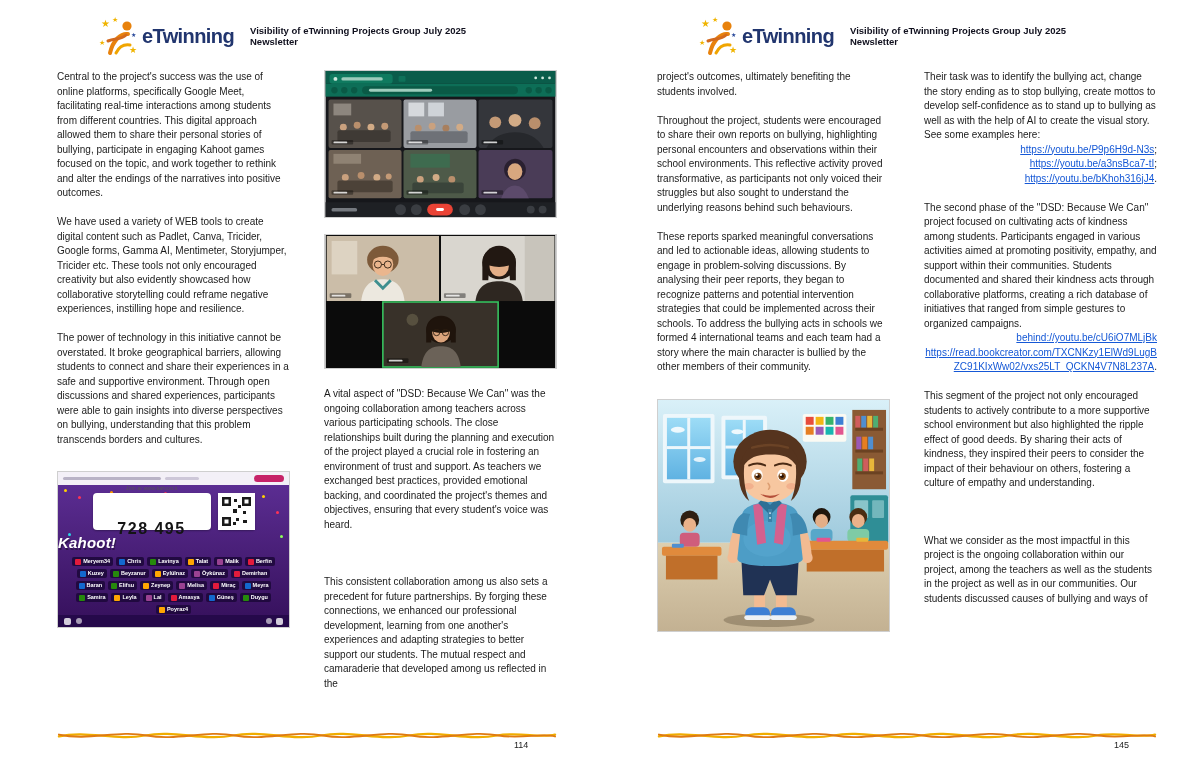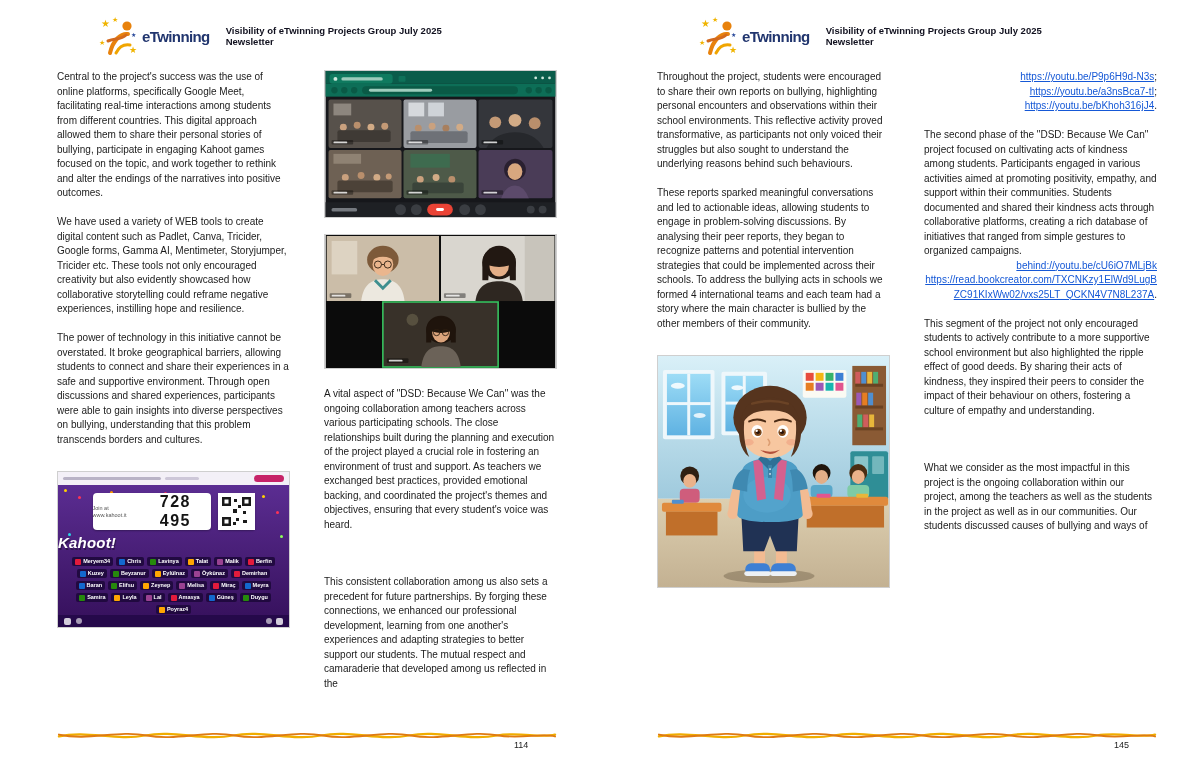--- a/index.html
+++ b/index.html
@@ -3,21 +3,21 @@
 <meta charset="utf-8">
 <title>Newsletter Spread</title>
 <style>
   html,body{margin:0;padding:0;background:#fff;}
   .spread{position:relative;width:1200px;height:776px;background:#fff;overflow:hidden;
           font-family:"Liberation Sans",sans-serif;color:#1a1a1a;}
   .page{position:absolute;top:0;width:600px;height:776px;background:#fff;}
   .page-header{position:absolute;top:10px;left:98px;height:52px;display:flex;align-items:center;}
   .logo{display:flex;align-items:center;gap:2px;}
   .logo-mark{width:42px;height:46px;flex:0 0 auto;}
-  .logo-text{font-size:15px;font-weight:800;color:#21356e;letter-spacing:-0.6px;line-height:1;}
+  .logo-text{font-size:20px;font-weight:800;color:#21356e;letter-spacing:-0.6px;line-height:1;}
   .header-title{font-size:9.5px;font-weight:700;color:#10101e;margin-left:16px;width:262px;line-height:1.2;}
   .columns{position:absolute;top:70px;left:57px;width:500px;height:652px;display:flex;gap:34px;overflow:hidden;}
   .col{width:233px;flex:0 0 233px;}
   p.body{font-size:10px;line-height:14.5px;margin:0 0 14.5px 0;color:#1a1a1a;text-align:left;}
   p.body:last-child{margin-bottom:0;margin-top:43px;}
   .linkline{display:block;text-align:right;}
   a.doclink{color:#1558d6;text-decoration:underline;word-break:break-all;cursor:pointer;}
   .sep{color:#1a1a1a;}
   .fig{position:relative;border:1px solid #cfcfcf;overflow:hidden;background:#fff;box-sizing:border-box;}
   .fig-meet{width:233px;height:148px;margin:0 0 16px 0;}
@@ -27,21 +27,21 @@
   
   .k-topbar{height:13px;background:#f3f0f7;display:flex;align-items:center;padding:0 5px;gap:4px;}
   .k-topbar-line{width:98px;height:3px;background:#b9b3c6;border-radius:2px;}
   .k-topbar-line2{width:34px;height:3px;background:#cdc7d8;border-radius:2px;}
   .k-topbar-pill{margin-left:auto;width:30px;height:7px;background:#c62368;border-radius:4px;}
   .k-main{position:absolute;top:13px;left:0;right:0;bottom:12px;background:linear-gradient(180deg,#5b2d92,#38125f);overflow:hidden;}
   .k-confetti{position:absolute;top:4px;left:6px;width:3px;height:3px;border-radius:50%;background:#ffd000;
     box-shadow:14px 7px 0 #ff3355,34px 16px 0 #27d7e8,198px 6px 0 #ffd000,212px 22px 0 #ff3355,
     4px 44px 0 #27d7e8,216px 46px 0 #8cff5a,46px 2px 0 #ff9a00,186px 38px 0 #ff9a00,100px 3px 0 #ff3355;}
   .k-panelrow{display:flex;justify-content:center;gap:7px;padding-top:8px;position:relative;}
-  .k-pinpanel{width:118px;height:37px;background:#fff;border-radius:4px;display:flex;flex-direction:row;
+  .k-pinpanel{width:118px;height:37px;background:#fff;border-radius:4px;display:flex;flex-direction:column;
     align-items:center;justify-content:center;box-shadow:0 1px 2px rgba(0,0,0,.3);gap:29px;}
   .k-join{font-size:5.5px;color:#555;line-height:1.2;}
   .k-pin{font-size:16px;font-weight:800;color:#141414;letter-spacing:1.5px;line-height:1.15;}
   .k-qr{width:37px;height:37px;background:#fff;border-radius:3px;box-shadow:0 1px 2px rgba(0,0,0,.3);}
   .k-logo{text-align:left;color:#fff;font-size:15px;font-weight:800;font-style:italic;margin-top:4px;
     text-shadow:1px 1.5px 0 rgba(0,0,0,.35);letter-spacing:0.2px;}
   .k-players{display:flex;flex-wrap:wrap;gap:3px;justify-content:center;padding:6px 6px 0 6px;}
   .k-chip{display:inline-flex;align-items:center;gap:2px;background:rgba(28,8,58,.88);border-radius:2px;
     padding:1px 3px;height:9px;box-sizing:border-box;}
   .k-av{width:6px;height:6px;border-radius:1px;background:#e21b3c;display:inline-block;flex:0 0 auto;}
@@ -405,20 +405,21 @@
           <path d="M10,28 C17,25 23,27 28,22" stroke="#d2691e" stroke-width="3" fill="none" stroke-linecap="round"></path>
           <path d="M18,40 C21,34 26,31 32,32" stroke="#f0a500" stroke-width="3" fill="none" stroke-linecap="round"></path>
         </svg>
         <span class="logo-text">eTwinning</span>
       </div>
       <div class="header-title">Visibility of eTwinning Projects Group July 2025 Newsletter</div>
     </header>
 
     <div class="columns">
       <div class="col">
+        <p class="body">project's outcomes, ultimately benefiting the students involved.</p>
         <p class="body">Throughout the project, students were encouraged to share their own reports on bullying, highlighting personal encounters and observations within their school environments. This reflective activity proved transformative, as participants not only voiced their struggles but also sought to understand the underlying reasons behind such behaviours.</p>
         <p class="body">These reports sparked meaningful conversations and led to actionable ideas, allowing students to engage in problem-solving discussions. By analysing their peer reports, they began to recognize patterns and potential intervention strategies that could be implemented across their schools. To address the bullying acts in schools we formed 4 international teams and each team had a story where the main character is bullied by the other members of their community.</p>
 
         <figure class="fig fig-cartoon">
           <svg viewBox="0 0 233 233" width="231" height="231">
             <defs>
               <linearGradient id="cwall" x1="0" y1="0" x2="0" y2="1">
                   <stop offset="0" stop-color="#d9f0f8"></stop>
                   <stop offset="1" stop-color="#9fcadd"></stop>
                 </linearGradient>
@@ -547,20 +548,21 @@
               <path d="M83,62 C80,80 82,94 92,102 C87,90 86,76 87,66 Z" fill="#56341e"></path>
               <path d="M143,62 C146,80 144,94 134,102 C139,90 140,76 139,66 Z" fill="#56341e"></path>
               <path d="M95,48 Q113,43 131,48" stroke="#7a4e2c" stroke-width="2.5" opacity="0.6" fill="none" stroke-linecap="round"></path>
             </g>
           </svg>
         </figure>
       </div>
 
       <div class="col">
         <p class="body">
+          <span>Their task was to identify the bullying act, change the story ending as to stop bullying, create mottos to develop self-confidence as to stand up to bullying as well as with the help of AI to create the visual story. See some examples here:</span>
           <span class="linkline"><a class="doclink">https://youtu.be/P9p6H9d-N3s</a><span class="sep">;</span></span>
           <span class="linkline"><a class="doclink">https://youtu.be/a3nsBca7-tI</a><span class="sep">;</span></span>
           <span class="linkline"><a class="doclink">https://youtu.be/bKhoh316jJ4</a><span class="sep">.</span></span>
         </p>
         <p class="body">
           <span>The second phase of the "DSD: Because We Can" project focused on cultivating acts of kindness among students. Participants engaged in various activities aimed at promoting positivity, empathy, and support within their communities. Students documented and shared their kindness acts through collaborative platforms, creating a rich database of initiatives that ranged from simple gestures to organized campaigns.</span>
           <span class="linkline"><a class="doclink">behind://youtu.be/cU6iO7MLjBk</a></span>
           <span class="linkline"><a class="doclink">https://read.bookcreator.com/TXCNKzy1ElWd9LugBZC91KIxWw02/vxs25LT_QCKN4V7N8L237A</a><span class="sep">.</span></span>
         </p>
         <p class="body">This segment of the project not only encouraged students to actively contribute to a more supportive school environment but also highlighted the ripple effect of good deeds. By sharing their acts of kindness, they inspired their peers to consider the impact of their behaviour on others, fostering a culture of empathy and understanding.</p>

